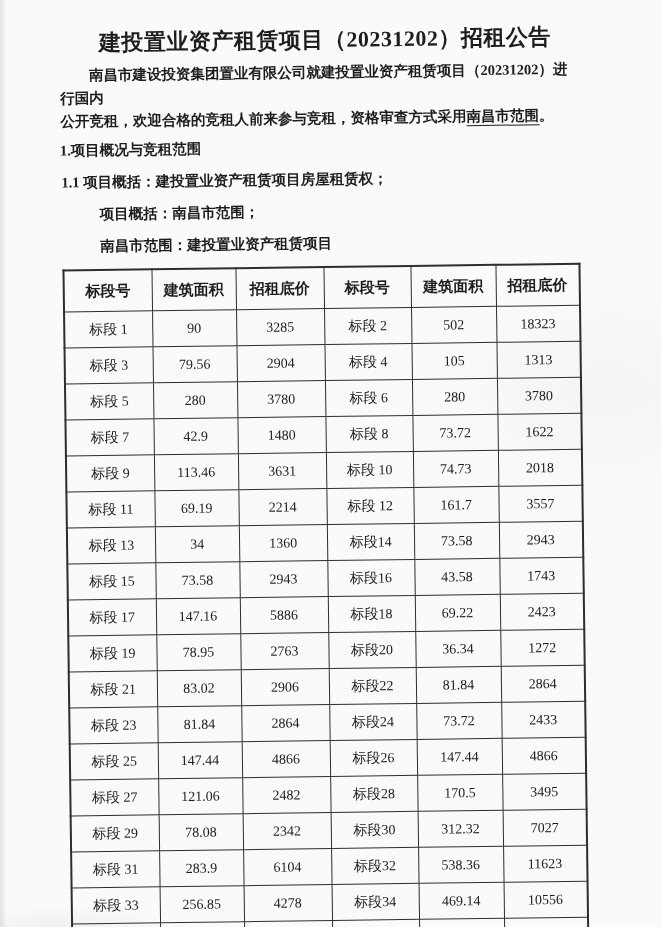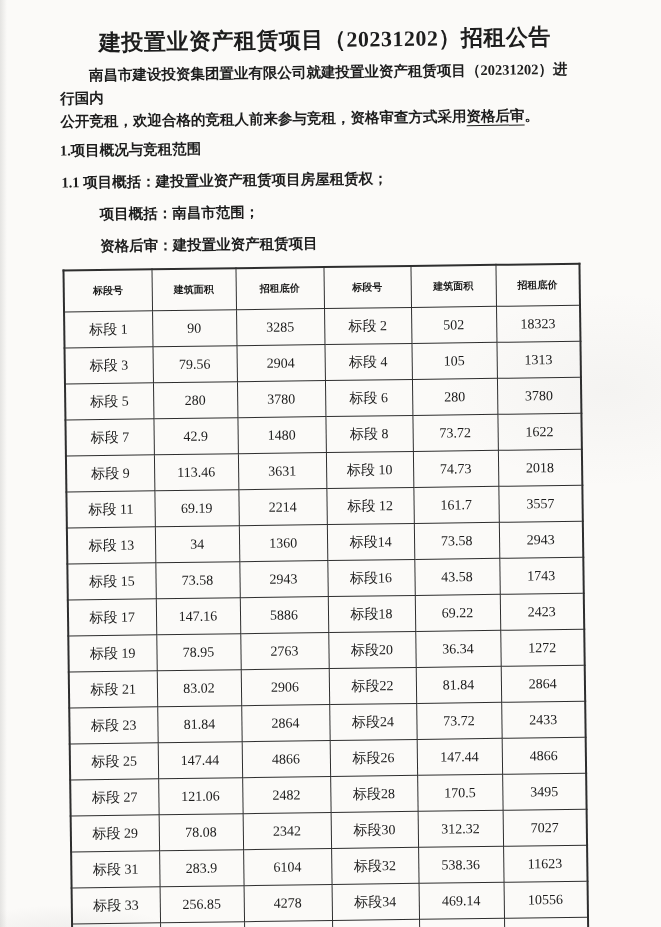--- a/index.html
+++ b/index.html
@@ -57,43 +57,43 @@
   table.lots th, table.lots td {
     border: 1px solid var(--line, #2e2e2e);
     text-align: center;
     vertical-align: middle;
     padding: 0;
     overflow: hidden;
     white-space: nowrap;
   }
   table.lots th {
     height: 40px;
-    font-size: 10px; font-weight: bold;
+    font-size: 15px; font-weight: bold;
   }
   table.lots td {
     height: 35px;
     font-size: 14px; font-weight: normal;
   }
 </style>
 </head>
 <body>
 
 <div class="tilt">
 
   <h1 class="doc-title">建投置业资产租赁项目（20231202）招租公告</h1>
 
-  <p class="intro"><span>南昌市建设投资集团置业有限公司就建投置业资产租赁项目（20231202）进行国内</span><br><span>公开竞租，欢迎合格的竞租人前来参与竞租，资格审查方式采用</span><span class="underlined">资格后审</span><span>。</span></p>
+  <p class="intro"><span>南昌市建设投资集团置业有限公司就建投置业资产租赁项目（20231202）进行国内</span><br><span>公开竞租，欢迎合格的竞租人前来参与竞租，资格审查方式采用</span><span class="underlined">南昌市范围</span><span>。</span></p>
 
   <div class="sec-heading">1.项目概况与竞租范围</div>
 
   <div class="item"><span>1.1 项目概括：</span><span>建投置业资产租赁项目房屋租赁权；</span></div>
 
   <div class="item indented"><span>项目概括：</span><span>南昌市范围；</span></div>
 
-  <div class="item indented"><span>资格后审：</span><span>建投置业资产租赁项目</span></div>
+  <div class="item indented"><span>南昌市范围：</span><span>建投置业资产租赁项目</span></div>
 
   <table class="lots">
     <colgroup>
       <col style="width:88px">
       <col style="width:84px">
       <col style="width:88px">
       <col style="width:87px">
       <col style="width:85px">
       <col style="width:84px">
     </colgroup>

